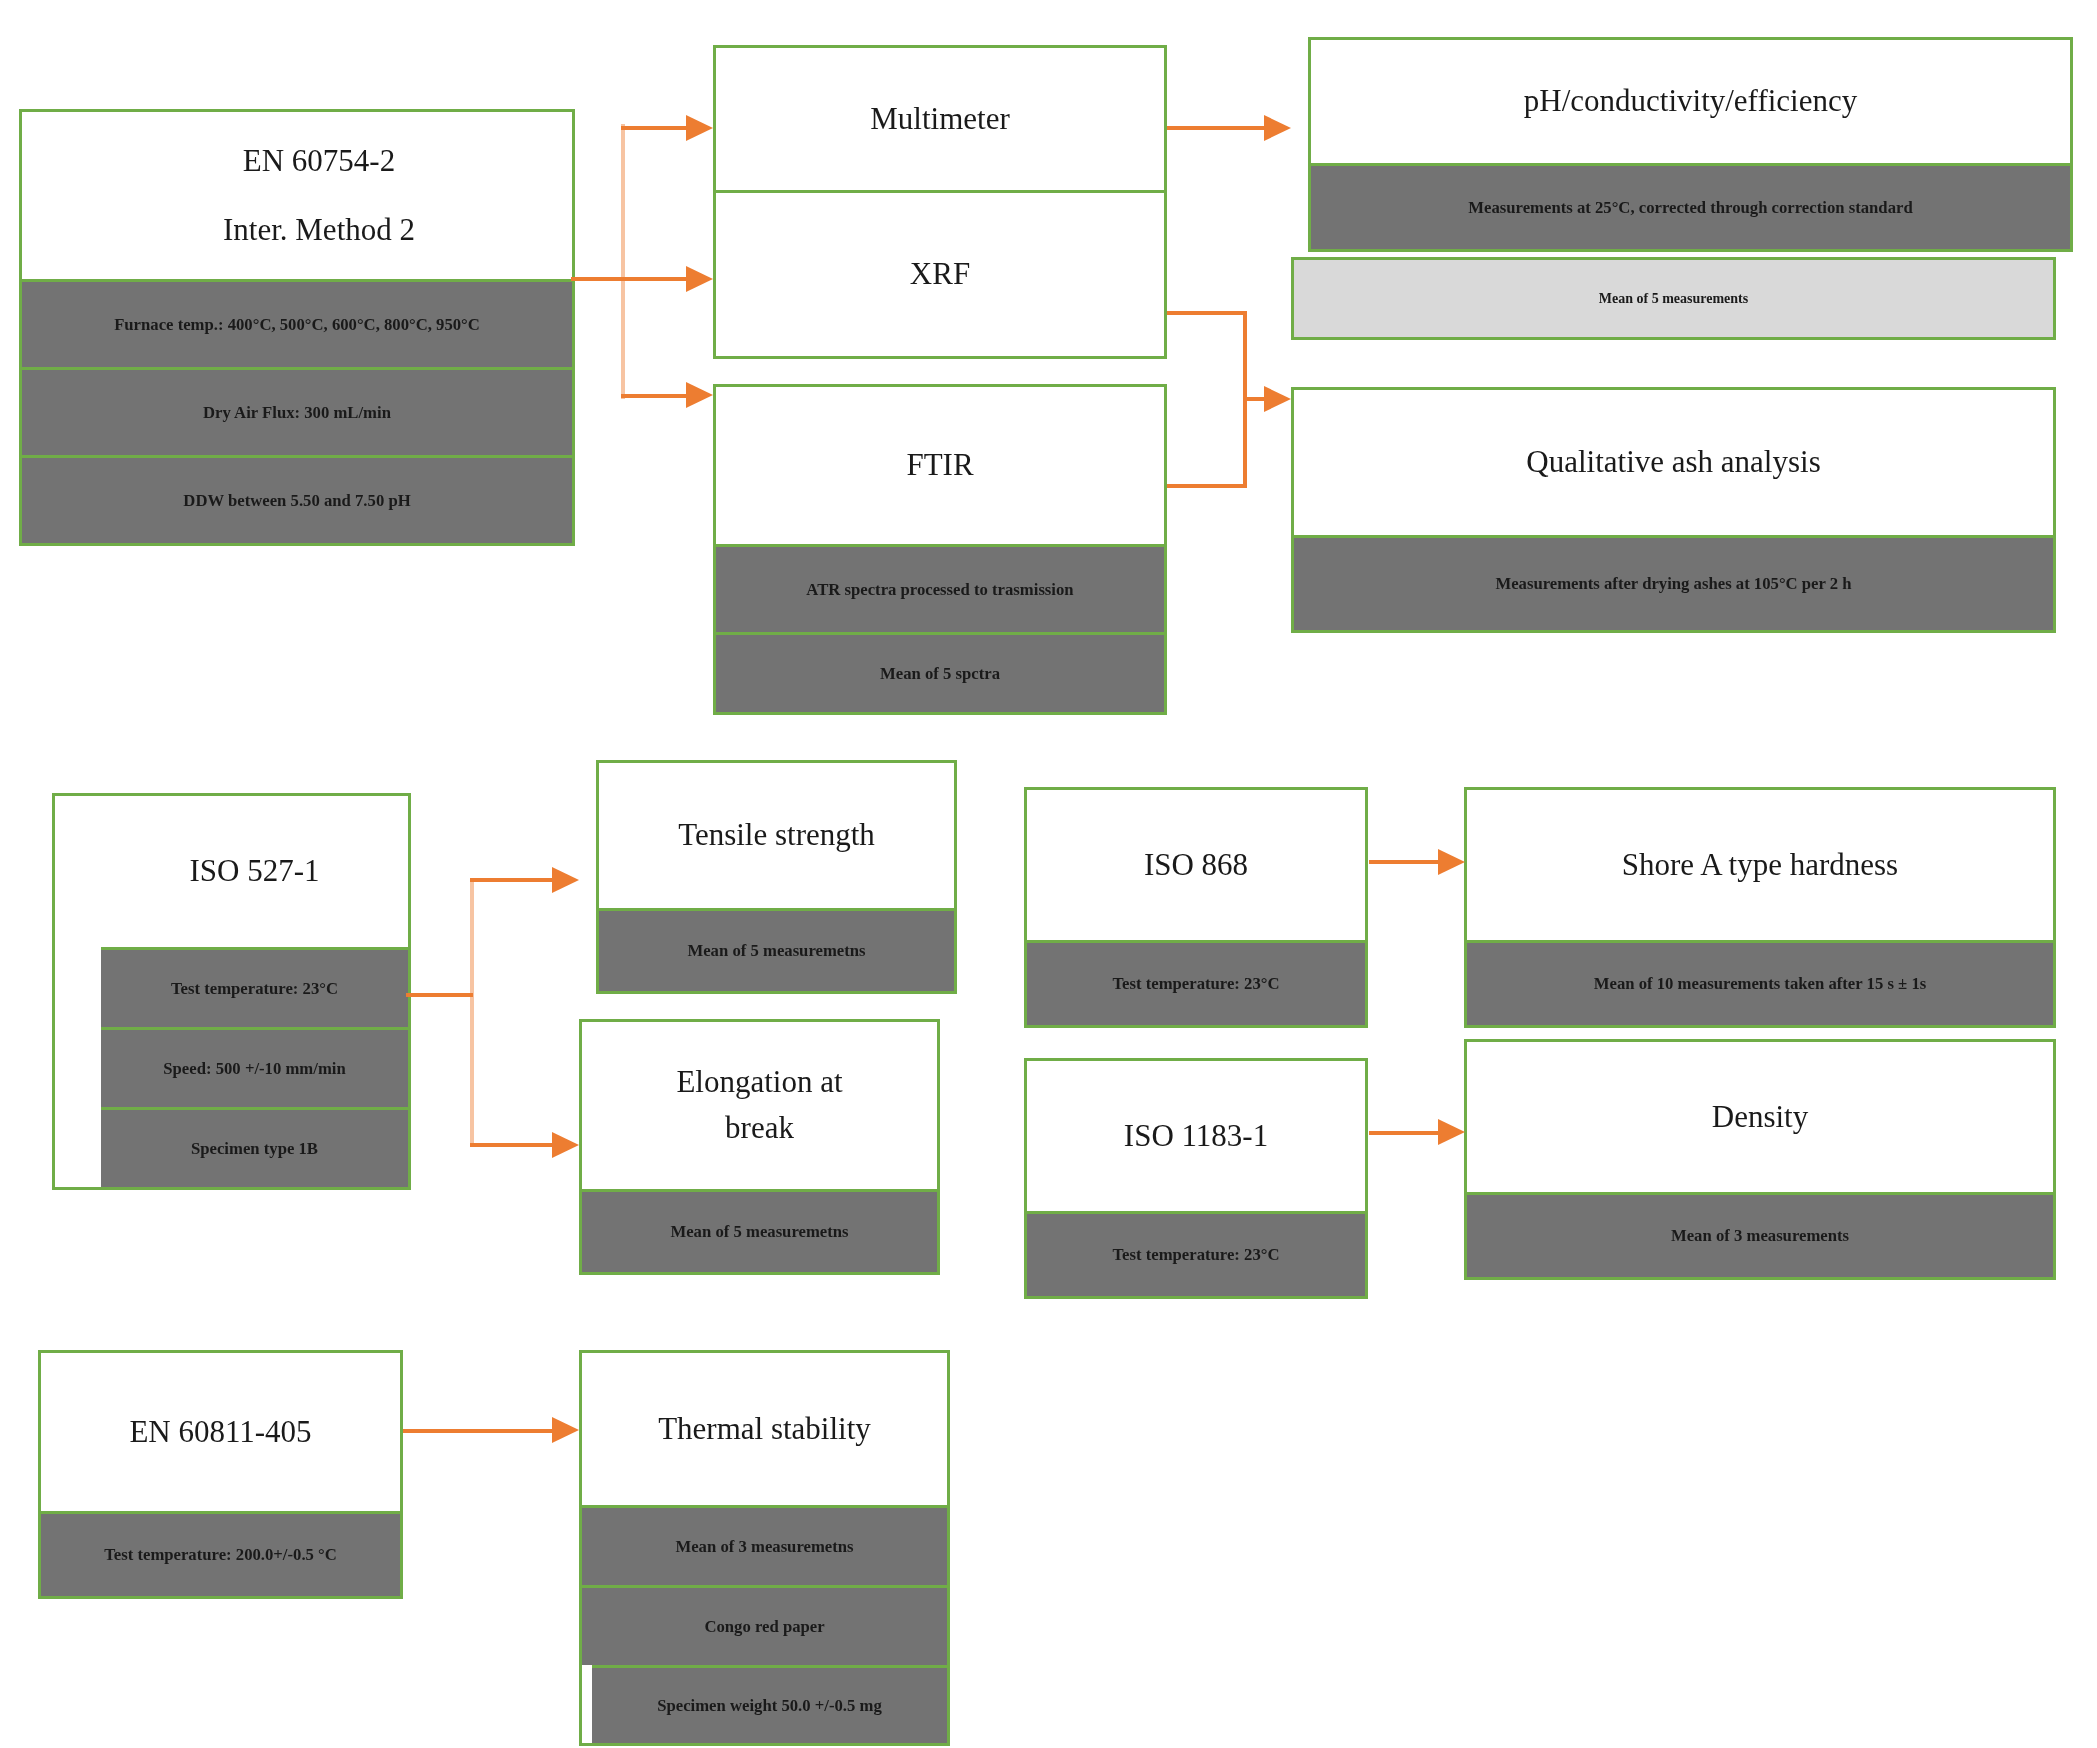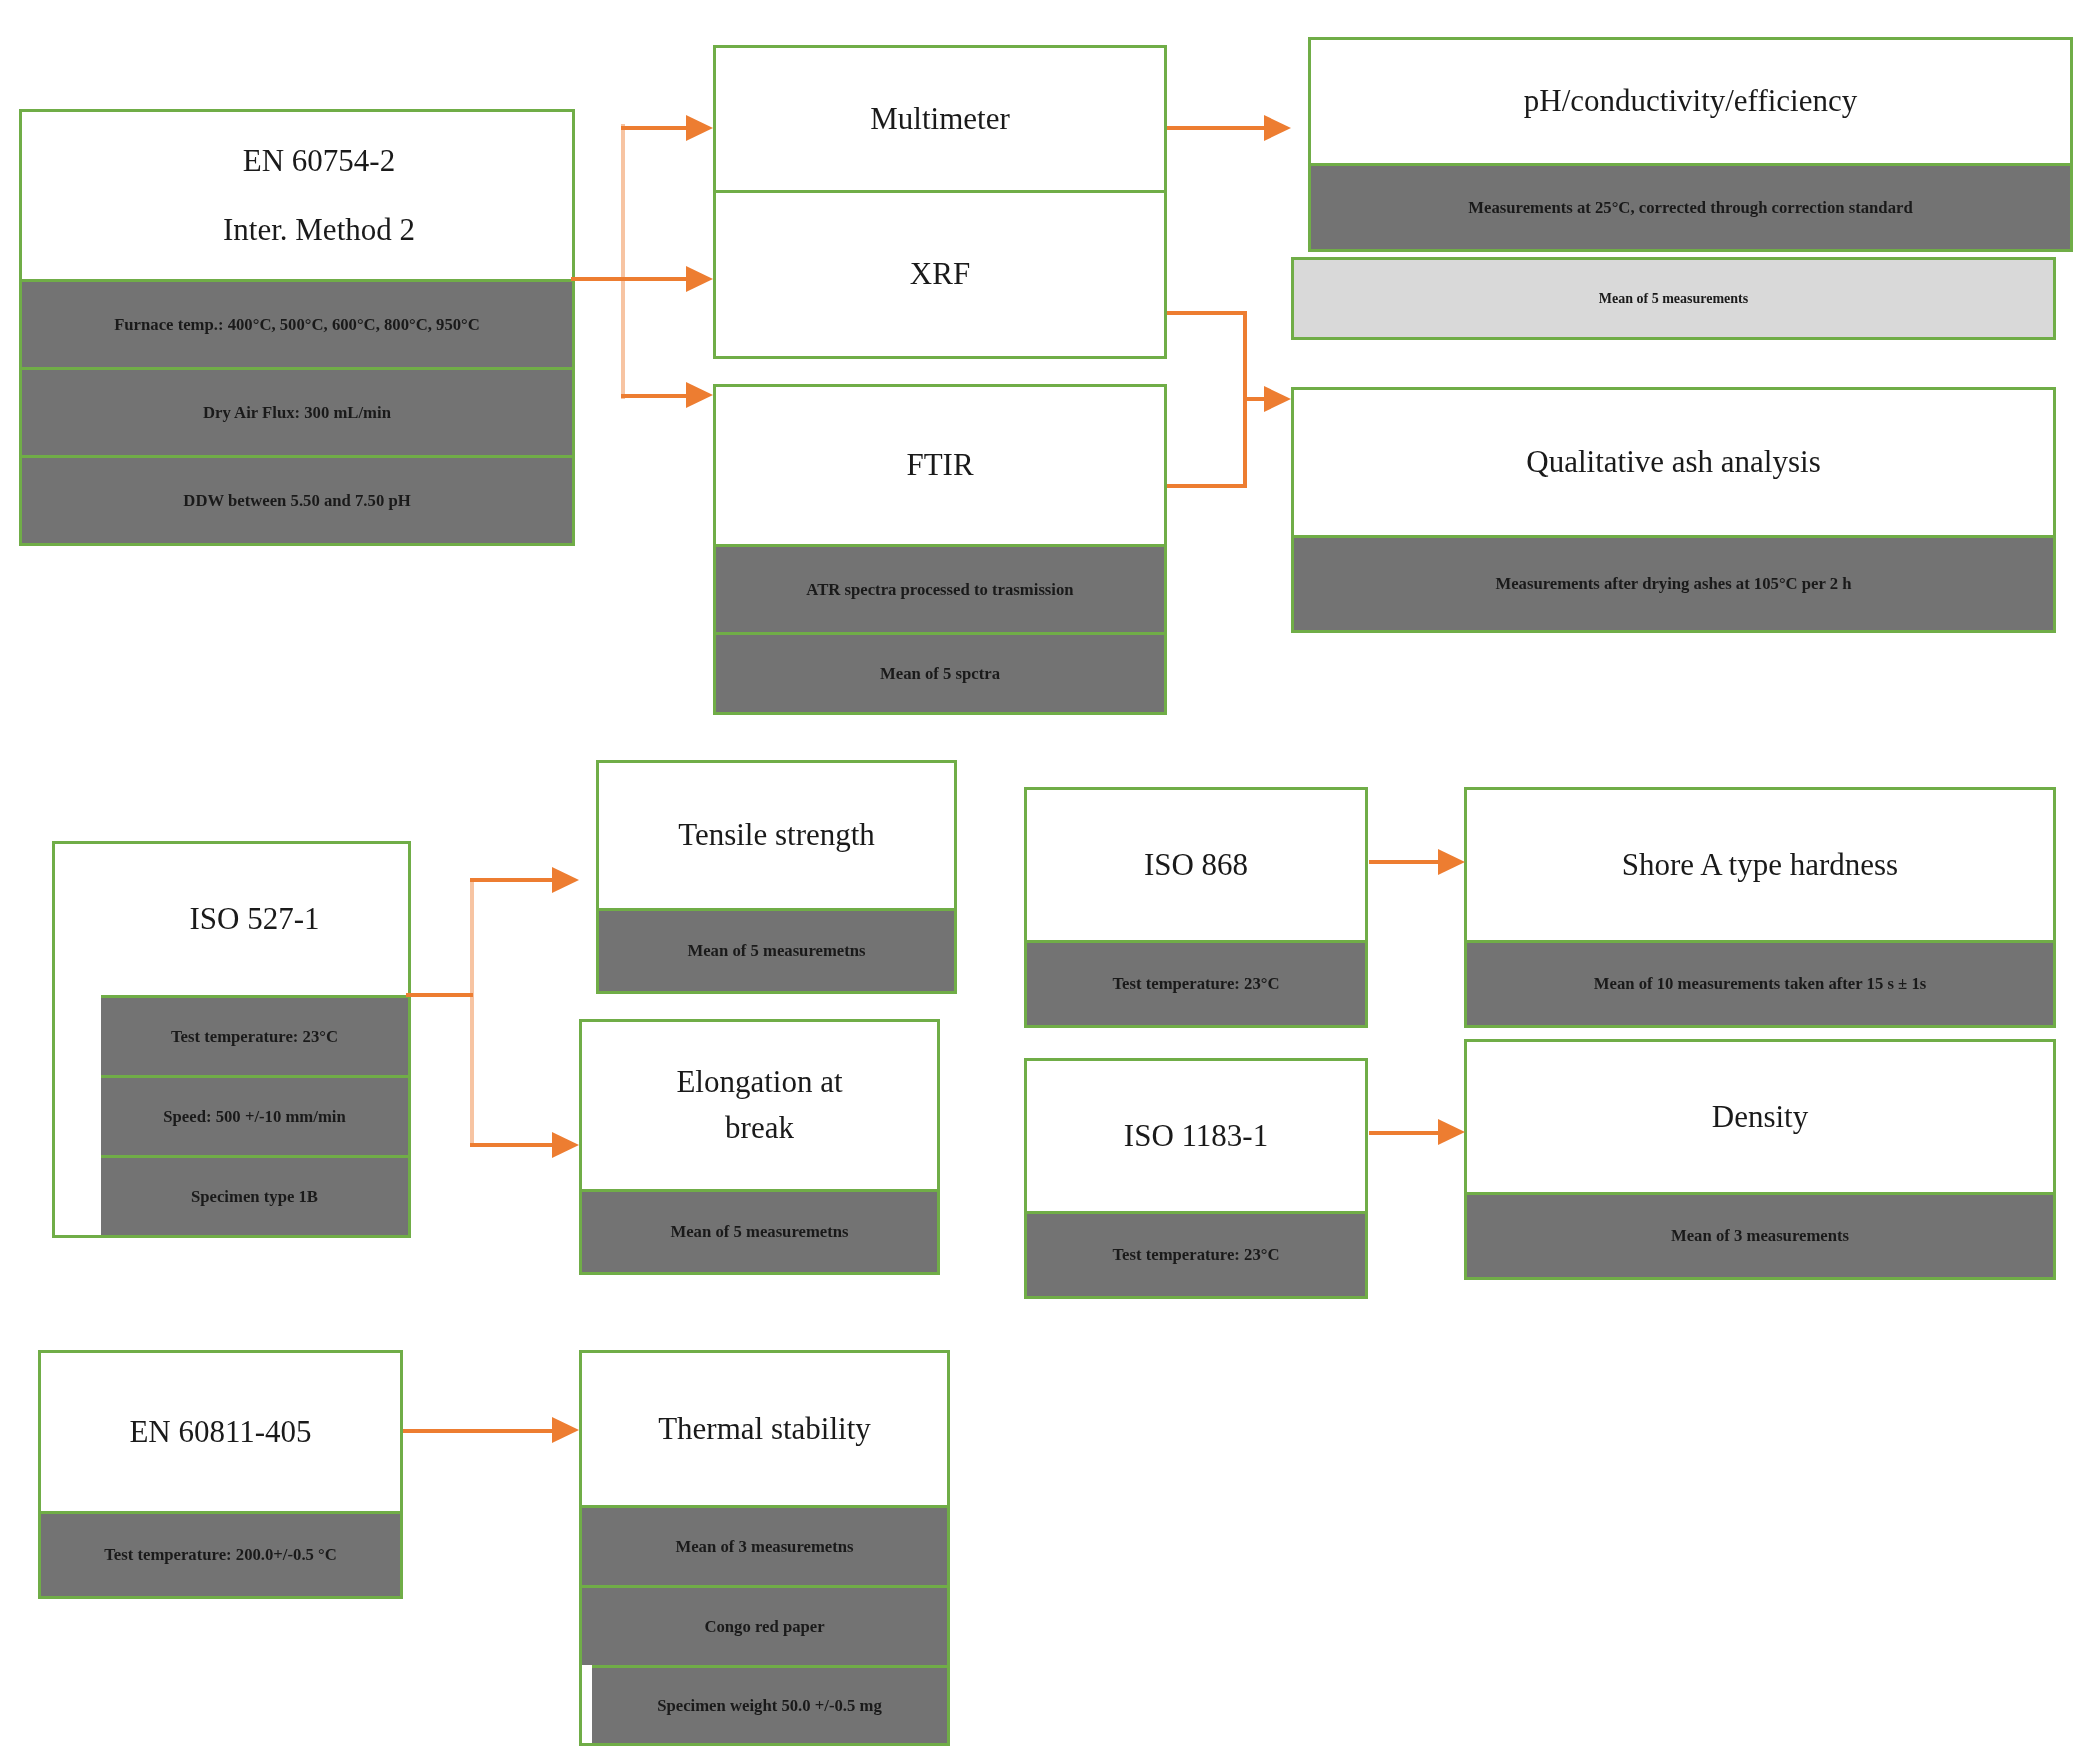--- a/index.html
+++ b/index.html
@@ -101,21 +101,21 @@
     <div class="title">pH/conductivity/efficiency</div>
     <div class="row" style="flex-basis:86px;">Measurements at 25°C, corrected through correction standard</div>
   </div>
   <div class="rowbox" style="left:1291px; top:257px; width:765px; height:83px;">Mean of 5 measurements</div>
 
   <div class="block" style="left:1291px; top:387px; width:765px; height:246px;">
     <div class="title">Qualitative ash analysis</div>
     <div class="row" style="flex-basis:95px;">Measurements after drying ashes at 105°C per 2 h</div>
   </div>
 
-  <div class="block" style="left:52px; top:841px; width:359px; height:397px;padding-left:46px;">
+  <div class="block" style="left:52px; top:793px; width:359px; height:397px;padding-left:46px;">
     <div class="title">ISO 527-1</div>
     <div class="row" style="flex-basis:80px;">Test temperature: 23°C</div>
     <div class="row" style="flex-basis:80px;">Speed: 500 +/-10 mm/min</div>
     <div class="row" style="flex-basis:80px;">Specimen type 1B</div>
   </div>
 
   <div class="block" style="left:579px; top:760px; width:361px; height:234px;margin-left:17px;">
     <div class="title">Tensile strength</div>
     <div class="row" style="flex-basis:83px;">Mean of 5 measuremetns</div>
   </div>

